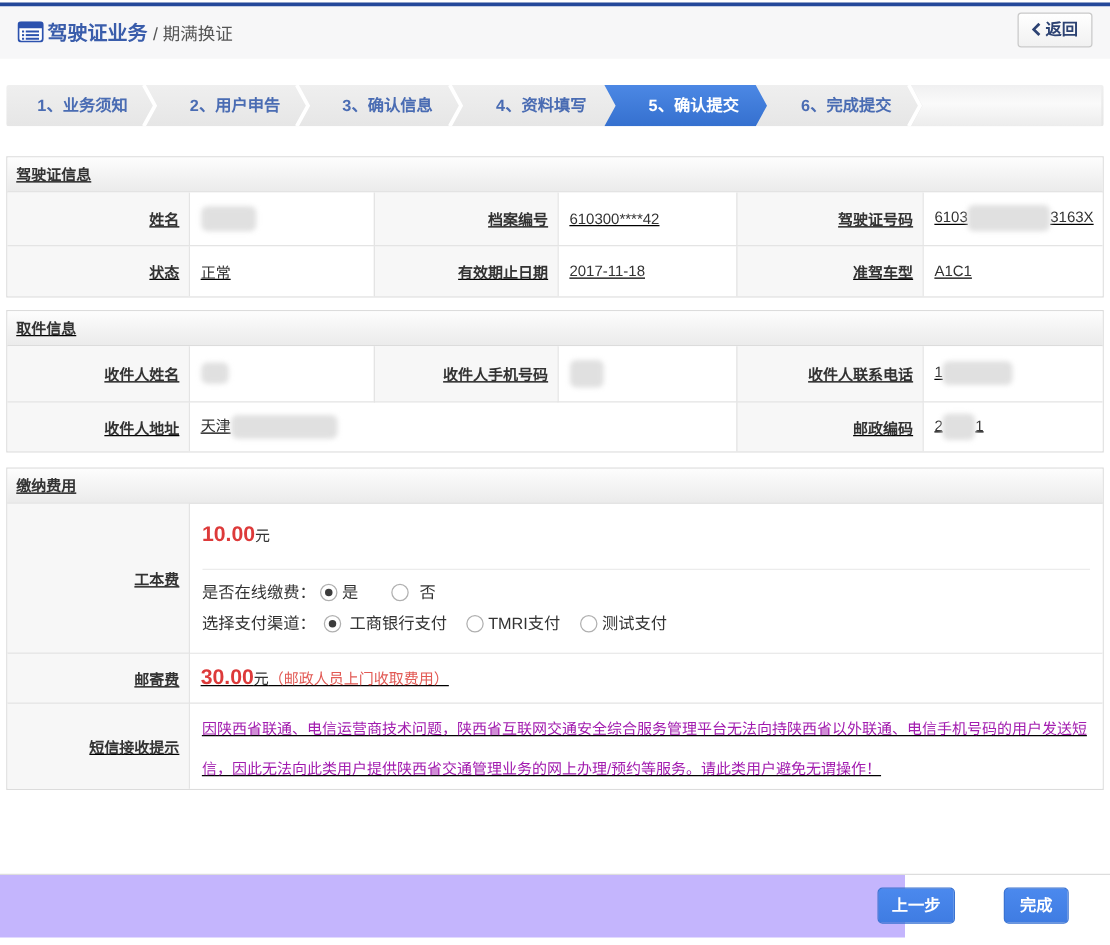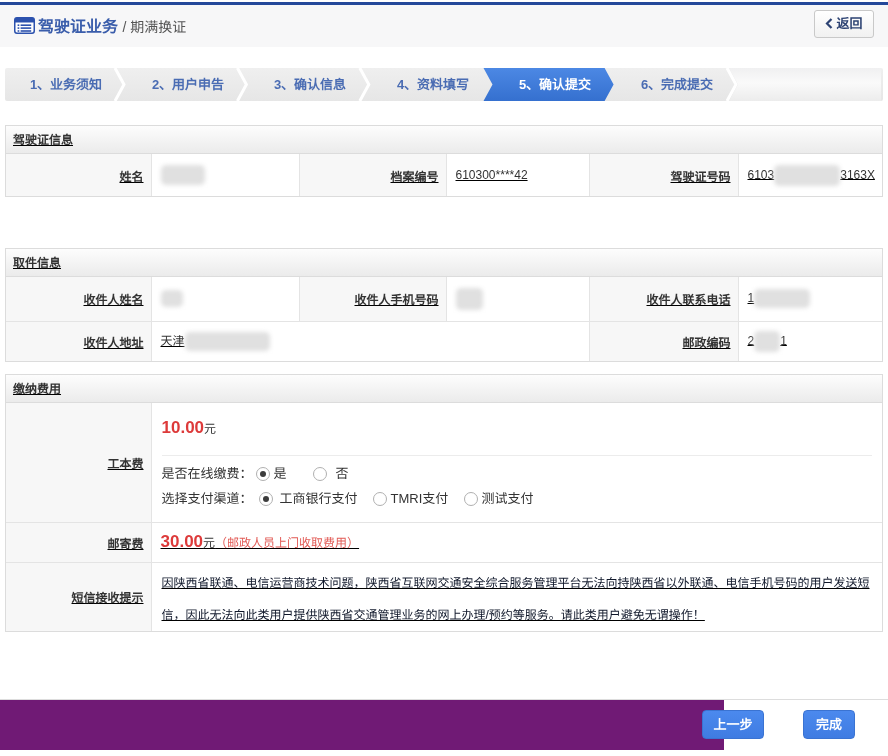--- a/index.html
+++ b/index.html
@@ -41,25 +41,25 @@
     border-radius:50%; background:#3c3c3c; }
   .rline { position:absolute; height:24px; line-height:24px; font-size:13px; }
   .rline .radio { position:absolute; top:5px; }
 
   #codeinput { position:absolute; left:9px; top:9px; width:137px; height:26px;
     border:1px solid #c9c9c9; background:#fff; }
   #codebtn { position:absolute; left:150px; top:9px; width:89px; height:26px;
     background:linear-gradient(#fafafa,#e8e8e8); border:1px solid #b9b9b9; border-radius:3px;
     font-size:13px; font-weight:bold; color:#333; text-align:center; line-height:25px; }
 
-  table.grid td.smstxt { font-size:12px; color:#0f172a; line-height:32px; padding:4px 6px 0 10px; }
+  table.grid td.smstxt { font-size:12px; color:#a21caf; line-height:32px; padding:4px 6px 0 10px; }
 
   
   #botline { position:absolute; left:0; top:699px; width:888px; height:1px; background:#ddd; }
-  #botstrip { position:absolute; left:0; top:700px; width:724px; height:50px; background:#701a75; }
+  #botstrip { position:absolute; left:0; top:700px; width:724px; height:50px; background:#c4b5fd; }
   .bluebtn { position:absolute; top:10px; height:29px; background:linear-gradient(#4b89ee,#3f7ce2);
     border:1px solid #3a73d2; border-radius:4px; color:#fff; font-size:13px; font-weight:bold;
     text-align:center; line-height:27px; }
 </style>
 </head>
 <body>
 
 <div id="topbar"></div>
 <svg class="abs" style="left:14px; top:17px;" width="21" height="17" viewBox="0 0 21 17">
   <rect x="0.75" y="0.75" width="19.5" height="15.5" rx="2.2" fill="#fff" stroke="#2c52ae" stroke-width="1.5"></rect>
@@ -124,20 +124,28 @@
       </colgroup>
     <tbody>
         <tr style="height:42px;">
       <td class="lbl">姓名</td>
       <td class="val"><span class="blur" style="width:44px;height:20px;"></span></td>
       <td class="lbl">档案编号</td>
       <td class="val">610300****42</td>
       <td class="lbl">驾驶证号码</td>
       <td class="val">6103<span class="blur" style="width:66px;height:21px;"></span>3163X</td>
     </tr>
+    <tr style="height:41px;">
+      <td class="lbl">状态</td>
+      <td class="val">正常</td>
+      <td class="lbl">有效期止日期</td>
+      <td class="val">2017-11-18</td>
+      <td class="lbl">准驾车型</td>
+      <td class="val">A1C1</td>
+    </tr>
   </tbody>
     </table>
 </div>
 
 <div class="box" style="top:248px;">
   <div class="boxhead">取件信息</div>
   <table class="grid">
     <colgroup>
         <col style="width:145px">
         <col style="width:148px">

